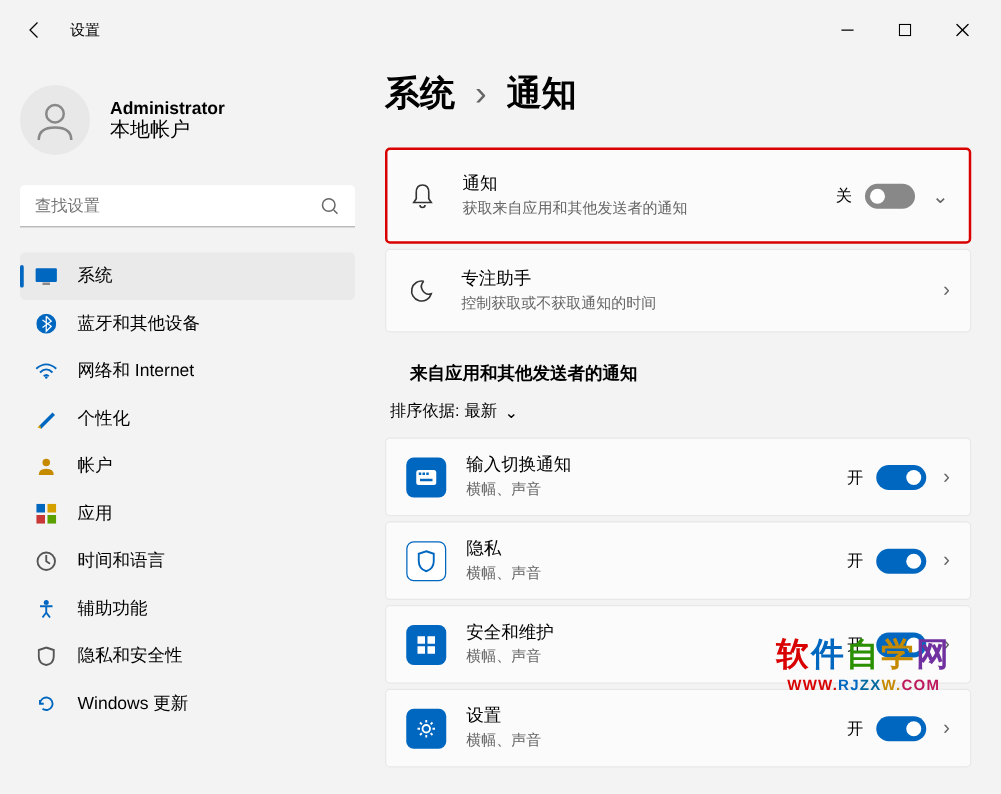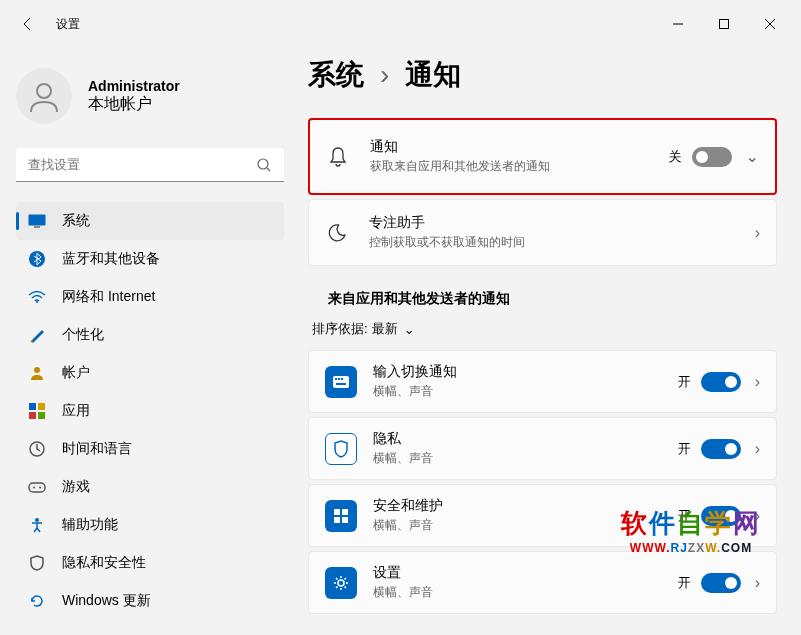--- a/index.html
+++ b/index.html
@@ -171,30 +171,20 @@
         <span class="nav-icon">
             <svg width="18" height="18">
               <circle cx="9" cy="9" r="7" fill="none" stroke="#555" stroke-width="1.5"></circle>
               <path d="M9 4 L9 9 L12 11" stroke="#555" stroke-width="1.5" fill="none"></path>
             </svg>
           </span>
         <span>时间和语言</span>
       </li>
       <li class="nav-item">
         <span class="nav-icon">
-            <svg width="18" height="14">
-              <rect x="1" y="3" width="16" height="9" rx="4" fill="none" stroke="#555" stroke-width="1.5"></rect>
-              <circle cx="6" cy="7.5" r="1" fill="#555"></circle>
-              <circle cx="12" cy="7.5" r="1" fill="#555"></circle>
-            </svg>
-          </span>
-        <span>游戏</span>
-      </li>
-      <li class="nav-item">
-        <span class="nav-icon">
             <svg width="16" height="16">
               <circle cx="8" cy="3" r="2" fill="#0067c0"></circle>
               <path d="M3 6 L13 6 M8 6 L8 11 M8 11 L5 15 M8 11 L11 15" stroke="#0067c0" stroke-width="1.5"></path>
             </svg>
           </span>
         <span>辅助功能</span>
       </li>
       <li class="nav-item">
         <span class="nav-icon">
             <svg width="14" height="16">
@@ -326,15 +316,15 @@
       <span class="chevron">›</span>
     </div>
   </div>
 </div>
 
 <div class="watermark">
   <div class="wm-line1">
     <span style="color:#d90000">软</span><span style="color:#0067c0">件</span><span style="color:#2a9000">自</span><span style="color:#c68a00">学</span><span style="color:#7030a0">网</span>
   </div>
   <div class="wm-line2">
-    <span style="color:#d90000">WWW.</span><span style="color:#0067c0">RJ</span><span style="color:#737373">ZX</span><span style="color:#c68a00">W.</span><span style="color:#0f172a">COM</span>
+    <span style="color:#d90000">WWW.</span><span style="color:#0067c0">RJ</span><span style="color:#0369a1">ZX</span><span style="color:#c68a00">W.</span><span style="color:#be185d">COM</span>
   </div>
 </div>
 
 </body></html>

